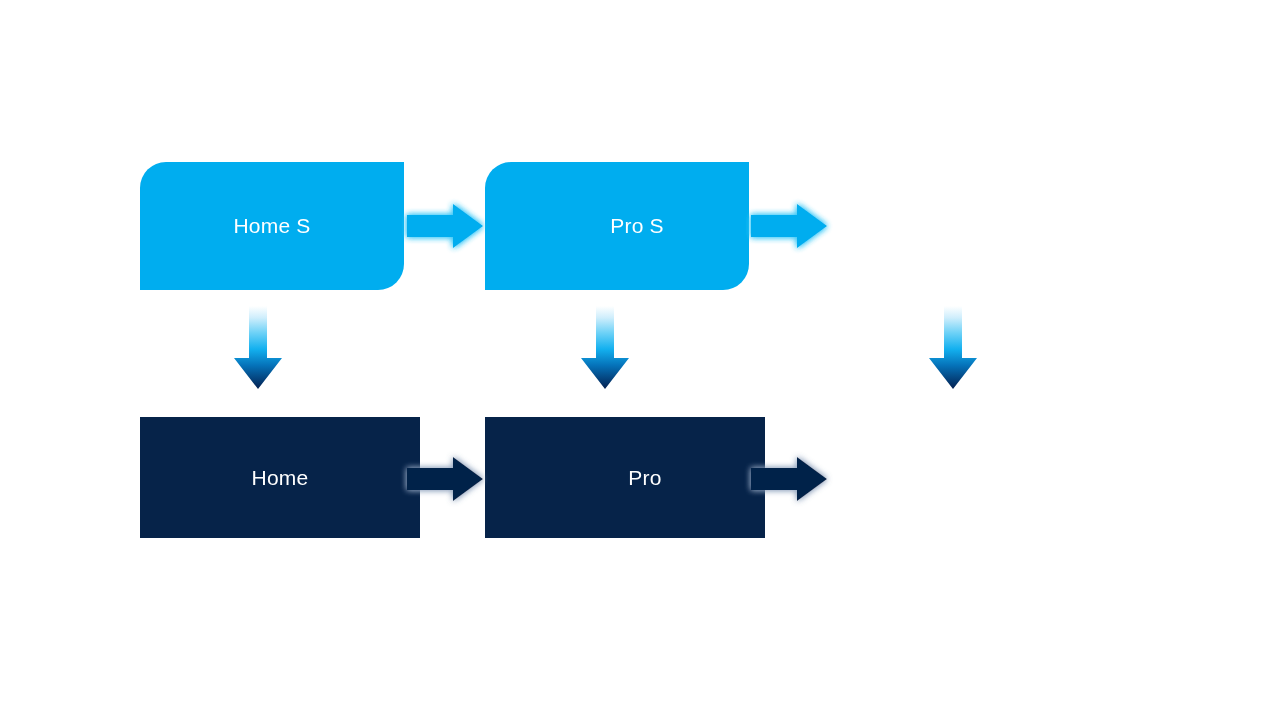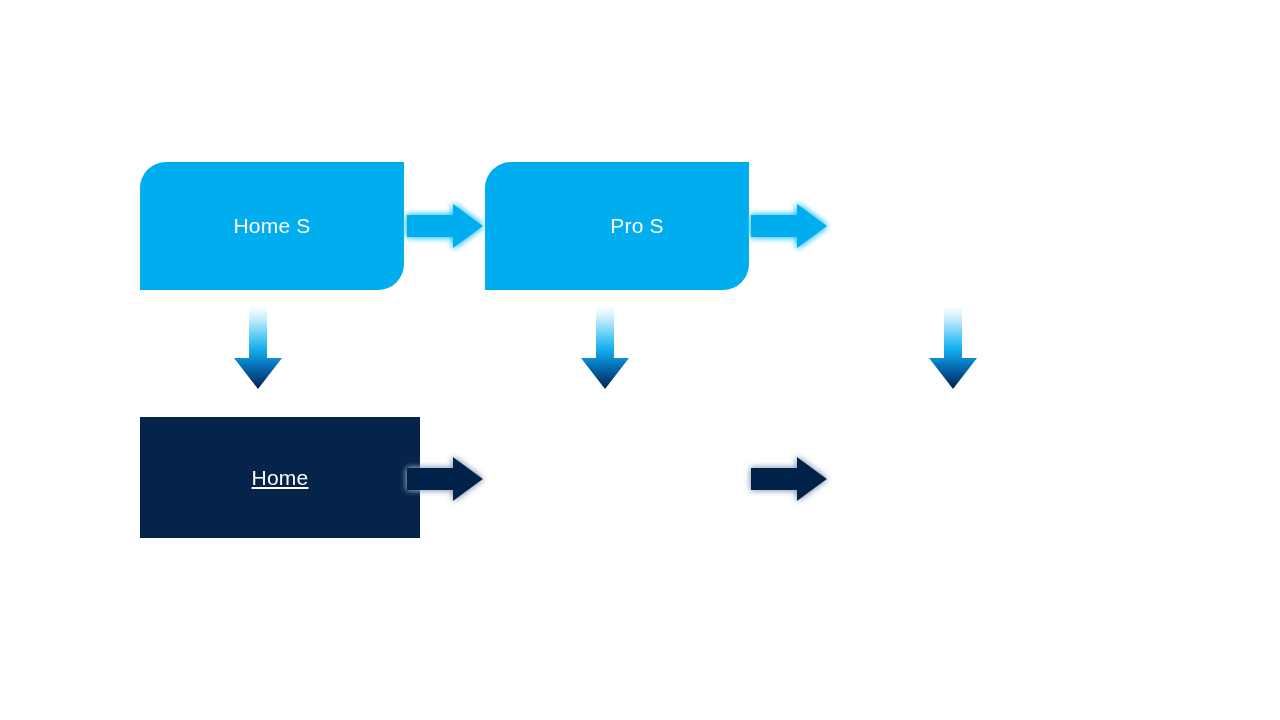--- a/index.html
+++ b/index.html
@@ -78,21 +78,20 @@
   .col-2 { left: 485px; padding-left: 40px; }
   .col-3 { left: 829px; }
 
   .box-size-top {
     width: 264px;
     height: 128px;
   }
   .box-size-bottom {
     width: 280px;
     height: 121px;
-    text-decoration: underline;
   }
 
   .h-arrow-top {
     top: 201px;
     width: 84px;
     height: 50px;
   }
   .h-arrow-bottom {
     top: 454px;
     width: 84px;
@@ -186,20 +185,23 @@
   <div class="arrow v-arrow v-arrow-3">
     <svg width="54" height="86" viewBox="0 0 54 86">
       <polygon points="18,0 36,0 36,52 51,52 27,83 3,52 18,52" fill="url(#vArrowGrad)"></polygon>
     </svg>
   </div>
 
   <div class="node tier-bottom row-bottom col-1 box-size-bottom">
     <span class="node-label">Home</span>
   </div>
 
+  <div class="node tier-bottom row-bottom col-2 box-size-bottom">
+    <span class="node-label">Pro</span>
+  </div>
 
 
   <div class="arrow h-arrow-bottom h-arrow-c1">
     <svg width="84" height="50" viewBox="0 0 84 50">
       <polygon points="4,14 50,14 50,3 80,25 50,47 50,36 4,36" fill="#062349" filter="url(#glowNavy)"></polygon>
     </svg>
   </div>
 
   <div class="arrow h-arrow-bottom h-arrow-c2">
     <svg width="84" height="50" viewBox="0 0 84 50">

